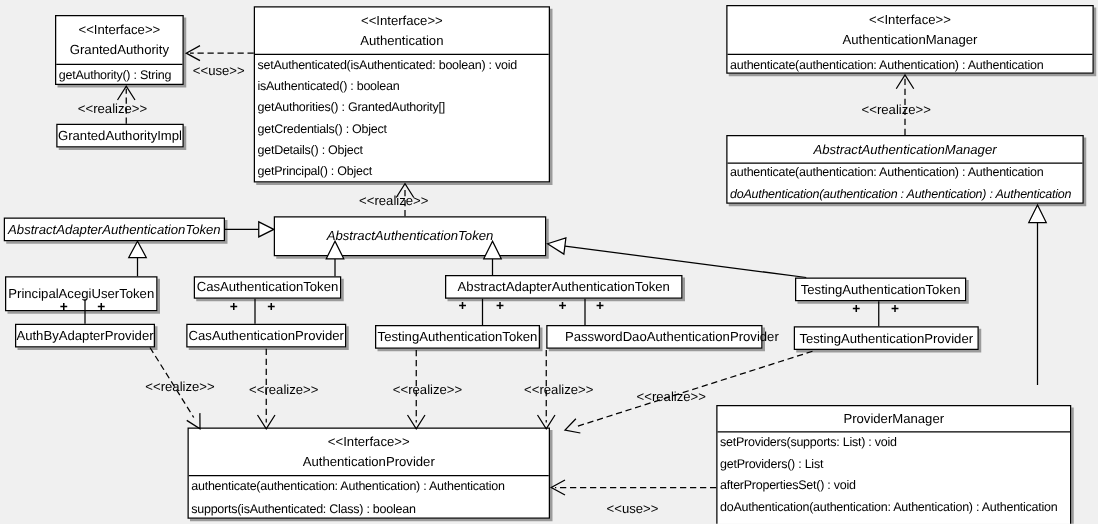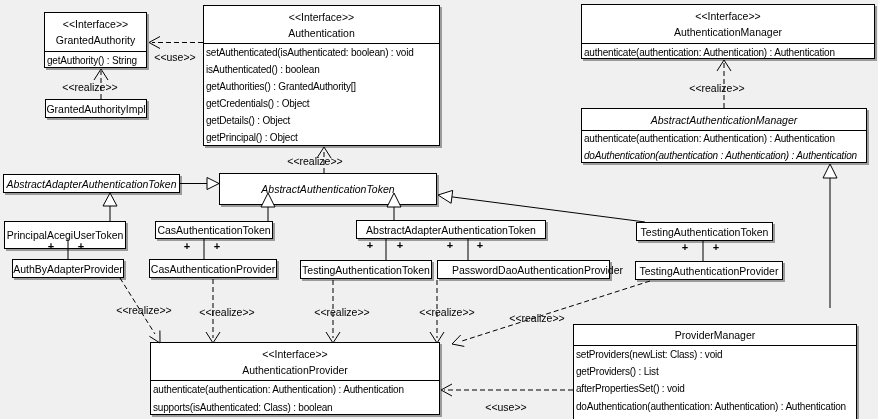--- a/index.html
+++ b/index.html
@@ -126,21 +126,21 @@
       <div class="m m175">authenticate(authentication: Authentication) : Authentication</div>
       <div class="m m175">supports(isAuthenticated: Class) : boolean</div>
     </div>
   </div>
 
   <div class="box" style="left:573px;top:308px;width:284px;height:107px;margin-top:16px;">
     <div class="hd" style="height:20px;">
       <div class="nm">ProviderManager</div>
     </div>
     <div class="bd">
-      <div class="m m172">setProviders(newList: Class) : void</div>
+      <div class="m m172">setProviders(supports: List) : void</div>
       <div class="m m172">getProviders() : List</div>
       <div class="m m172">afterPropertiesSet() : void</div>
       <div class="m m172">doAuthentication(authentication: Authentication) : Authentication</div>
       <div class="m m172">checkIfValidList(listToCheck: List) : void</div>
     </div>
   </div>
 
   <svg id="wires" width="878" height="419">
     <g stroke="#000" stroke-width="1" fill="none">
 

